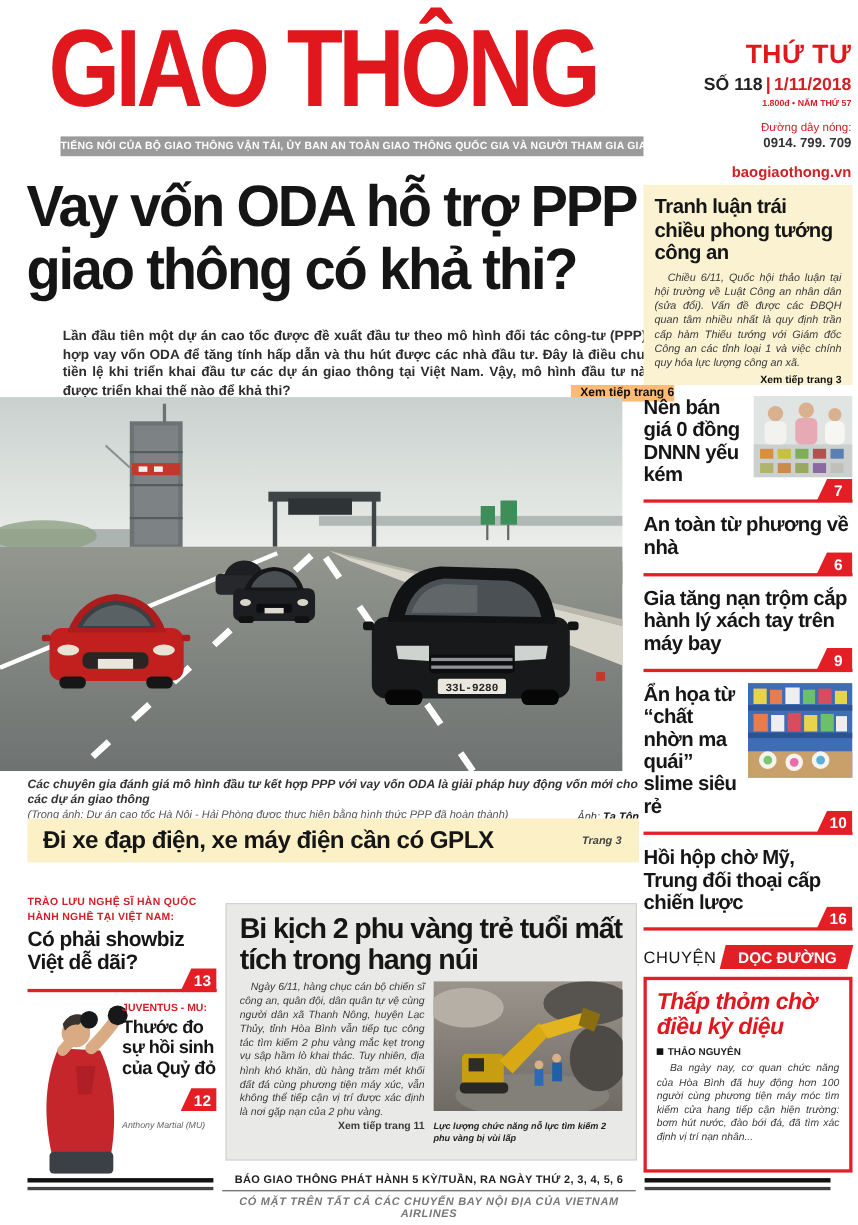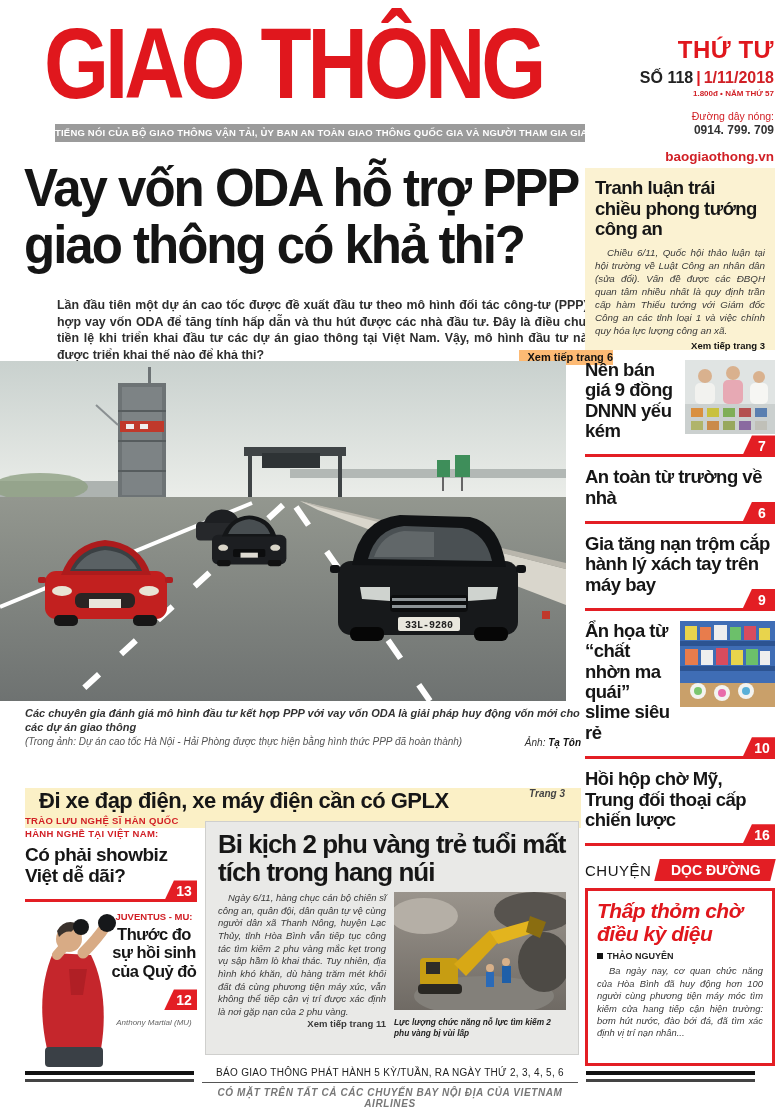--- a/index.html
+++ b/index.html
@@ -32,22 +32,22 @@
   .lead-cont { position:absolute; right:0; bottom:-1px; background:#fdba74; padding-left:8px;
           font-size:11px; font-weight:bold; color:#111; }
   .main-photo { position:absolute; left:0; top:361px; width:566px; height:340px; }
   .photo-caption { position:absolute; left:25px; top:706px; width:556px; }
   .cap1 { font-size:11px; font-weight:bold; font-style:italic; color:#333; line-height:1.3; }
   .cap2 { font-size:10px; font-style:italic; color:#555; line-height:1.3; width:440px; }
   .credit { position:absolute; right:0; bottom:0; font-size:10px; font-style:italic; color:#333; }
   .credit b { color:#111; }
 
   
-  .banner-strip { position:absolute; left:25px; top:788px; width:556px; height:40px;
-          background:#fbf0c6; display:flex; justify-content:space-between;
+  .banner-strip { position:absolute; left:25px; top:744px; width:556px; height:40px;
+          background:#fbf0c6; display:flex; align-items:center; justify-content:space-between;
           padding:0 16px 0 14px; }
   .banner-title { font-size:22px; font-weight:bold; color:#161616; letter-spacing:-.5px; }
   .banner-page { font-size:10px; font-weight:bold; font-style:italic; color:#444; }
 
   
   .sidebar { position:absolute; left:585px; top:168px; width:190px; }
   .top-box { background:#fbf2d2; padding:10px 10px 8px; height:182px; }
   .top-box-title { font-size:18.5px; font-weight:bold; color:#161616; line-height:1.12; letter-spacing:-.5px; }
   .top-box-body { margin-top:7px; font-size:9.8px; font-style:italic; color:#3a3a3a;
           line-height:1.32; text-align:justify; text-indent:12px; }
@@ -76,21 +76,21 @@
   .red-box-body { margin-top:4px; font-size:9.4px; font-style:italic; color:#3a3a3a;
           line-height:1.32; text-align:justify; text-indent:12px; }
 
   
   .showbiz { position:absolute; left:25px; top:815px; width:172px; }
   .kicker { color:#d12026; font-size:9.5px; font-weight:bold; letter-spacing:.3px; line-height:1.35; }
   .showbiz-title { margin-top:4px; font-size:19px; font-weight:bold; color:#161616;
           line-height:1.1; letter-spacing:-.5px; }
   .sports { position:absolute; left:25px; top:905px; width:172px; height:160px; }
   .player { position:absolute; left:-8px; top:4px; }
-  .sports-text { position:absolute; right:0; top:6px; width:86px; text-align:center; }
+  .sports-text { position:absolute; right:0; top:6px; width:86px; text-align:left; }
   .sports-kicker { color:#d12026; font-size:9.5px; font-weight:bold; }
   .sports-title { margin-top:3px; font-size:16.5px; font-weight:bold; color:#161616;
           line-height:1.12; letter-spacing:-.5px; }
   .sports-badge-row { position:relative; height:24px; margin-top:4px; }
   .sports-caption { margin-top:10px; font-size:8px; font-style:italic; color:#666; line-height:1.3; }
 
   
   .gold-box { position:absolute; left:205px; top:821px; width:374px; height:234px;
           background:#e9e9e7; border:1px solid #cfcfcd; padding:8px 12px; }
   .gold-title { font-size:26px; font-weight:bold; color:#161616; line-height:1.08; letter-spacing:-1px; }
@@ -101,21 +101,21 @@
   .gold-right { width:172px; }
   .gold-caption { margin-top:3px; font-size:8.3px; font-weight:bold; font-style:italic;
           color:#222; line-height:1.25; }
 
   
   .footer { position:absolute; left:25px; top:1062px; width:730px; display:flex; align-items:flex-start; }
   .f-lines { flex:1; margin-top:9px; }
   .f-lines .l1 { height:4px; background:#111; }
   .f-lines .l2 { height:3px; background:#444; margin-top:4px; }
   .f-center { flex:none; width:392px; text-align:center; padding:0 8px; }
-  .f-line1 { font-size:10px; font-weight:normal; color:#222; letter-spacing:.3px; padding:5px 0 4px; border-bottom:1px solid #555; }
+  .f-line1 { font-size:10px; font-weight:bold; color:#222; letter-spacing:.3px; padding:5px 0 4px; border-bottom:1px solid #555; }
   .f-line2 { font-size:10px; font-weight:bold; font-style:italic; color:#777; letter-spacing:.6px; padding-top:4px; }
 </style>
 </head>
 <body>
 
 <div class="page">
 
   <div class="logo">GIAO THÔNG</div>
   <div class="tagline-bar">TIẾNG NÓI CỦA BỘ GIAO THÔNG VẬN TẢI, ỦY BAN AN TOÀN GIAO THÔNG QUỐC GIA VÀ NGƯỜI THAM GIA GIAO THÔNG</div>
 
@@ -258,21 +258,21 @@
 
     <div class="top-box">
       <div class="top-box-title">Tranh luận trái chiều phong tướng công an</div>
       <div class="top-box-body">Chiều 6/11, Quốc hội thảo luận tại hội trường về Luật Công an nhân dân (sửa đổi). Vấn đề được các ĐBQH quan tâm nhiều nhất là quy định trần cấp hàm Thiếu tướng với Giám đốc Công an các tỉnh loại 1 và việc chính quy hóa lực lượng công an xã.</div>
       <div class="top-box-cont">Xem tiếp trang 3</div>
     </div>
 
 
     <div class="sb-item">
       <div class="sb-withphoto">
-        <div class="sb-title">Nên bán giá 9 đồng DNNN yếu kém</div>
+        <div class="sb-title">Nên bán giá 0 đồng DNNN yếu kém</div>
         <svg class="sb-photo" width="90" height="74" viewBox="0 0 90 74">
           <rect width="90" height="74" fill="#e0e4e3"></rect>
           <rect x="0" y="44" width="90" height="30" fill="#cbd0cf"></rect>
           <rect x="6" y="48" width="12" height="9" fill="#d98f3f"></rect>
             <rect x="22" y="48" width="12" height="9" fill="#c9c13e"></rect>
           <rect x="38" y="48" width="12" height="9" fill="#7fae57"></rect>
             <rect x="54" y="48" width="12" height="9" fill="#b45050"></rect>
           <rect x="70" y="48" width="12" height="9" fill="#5a7fb0"></rect>
           <rect x="6" y="61" width="12" height="9" fill="#b0b46a"></rect>
             <rect x="22" y="61" width="12" height="9" fill="#ca8a4a"></rect>
@@ -286,21 +286,21 @@
           <circle cx="74" cy="17" r="6" fill="#d9b18e"></circle>
             <rect x="65" y="23" width="18" height="21" rx="5" fill="#f6f6f3"></rect>
         </svg>
       </div>
       <div class="sb-rule">
         <div class="badge">7</div>
       </div>
     </div>
 
     <div class="sb-item">
-      <div class="sb-title">An toàn từ trường về nhà</div>
+      <div class="sb-title">An toàn từ phương về nhà</div>
       <div class="sb-rule">
         <div class="badge">6</div>
       </div>
     </div>
 
     <div class="sb-item">
       <div class="sb-title">Gia tăng nạn trộm cắp hành lý xách tay trên máy bay</div>
       <div class="sb-rule">
         <div class="badge">9</div>
       </div>

